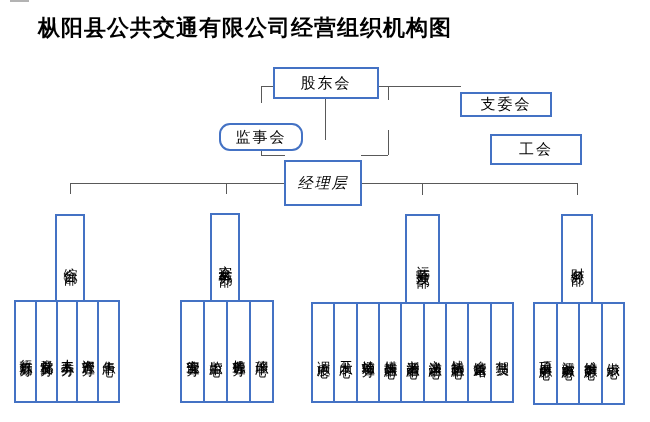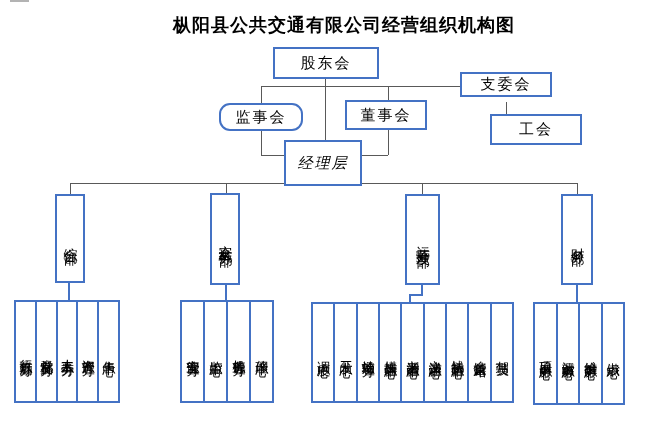--- a/index.html
+++ b/index.html
@@ -1,29 +1,29 @@
 <!DOCTYPE html>
 <html style="--accent: #4472C4; --line: #595959;"><head>
 <meta charset="utf-8">
 <style>
   html,body{margin:0;padding:0;background:#fff;}
   #stage{
     position:relative;width:650px;height:422px;background:#ffffff;overflow:hidden;
     font-family:"Liberation Serif","DejaVu Serif",serif;color:#000;
   }
   .title{
-    position:absolute;top:13px;left:38px;width:612px;text-align:center;
-    font-size:18px;font-weight:bold;letter-spacing:1px;
+    position:absolute;top:13px;left:38px;width:612px;text-align:left;
+    font-size:22px;font-weight:bold;letter-spacing:1px;
     font-family:Liberation Serif, serif;
   }
   .box{
     position:absolute;box-sizing:border-box;background:#fff;
     border:2px solid var(--accent,#4472C4);
     display:flex;align-items:center;justify-content:center;
-    font-size:15px;letter-spacing:2px;z-index:3;
+    font-size:15px;letter-spacing:2px;z-index:3;margin-top:20px;
   }
   .vtext{
     writing-mode:vertical-rl;text-orientation:upright;
     font-size:14px;letter-spacing:2px;
   }
   .group{
     position:absolute;display:flex;z-index:3;
   }
   .cell{
     flex:1;box-sizing:border-box;background:#fff;
@@ -70,21 +70,20 @@
   <div class="vline bl" style="left:68px;top:281px;height:21px;"></div>
   <div class="vline bl" style="left:225px;top:283px;height:19px;"></div>
   <div class="vline bl" style="left:421px;top:283px;height:13px;"></div>
   <div class="hline bl" style="left:409px;top:294px;width:14px;"></div>
   <div class="vline bl" style="left:409px;top:294px;height:10px;"></div>
   <div class="vline bl" style="left:576px;top:283px;height:21px;"></div>
 
   <div class="box" style="left:273px;top:47px;width:106px;height:32px;">股东会</div>
   <div class="box" style="left:460px;top:72px;width:92px;height:25px;">支委会</div>
   <div class="box" style="left:219px;top:103px;width:84px;height:28px;border-radius:11px;">监事会</div>
-  <div class="box" style="left:345px;top:100px;width:82px;height:30px;">董事会</div>
   <div class="box" style="left:490px;top:114px;width:92px;height:31px;">工会</div>
   <div class="box" style="left:284px;top:140px;width:78px;height:46px;font-style:italic;">经理层</div>
 
   <div class="box vtext" style="left:55px;top:194px;width:30px;height:89px;">综合部</div>
   <div class="box vtext" style="left:210px;top:193px;width:30px;height:92px;">安全机务部</div>
   <div class="box vtext" style="left:405px;top:194px;width:35px;height:91px;">运营开发部</div>
   <div class="box vtext" style="left:561px;top:194px;width:32px;height:91px;">财务部</div>
 
   <div class="group" style="left:14px;top:300px;width:106px;height:103px;">
     <div class="cell">行政后勤办</div>

